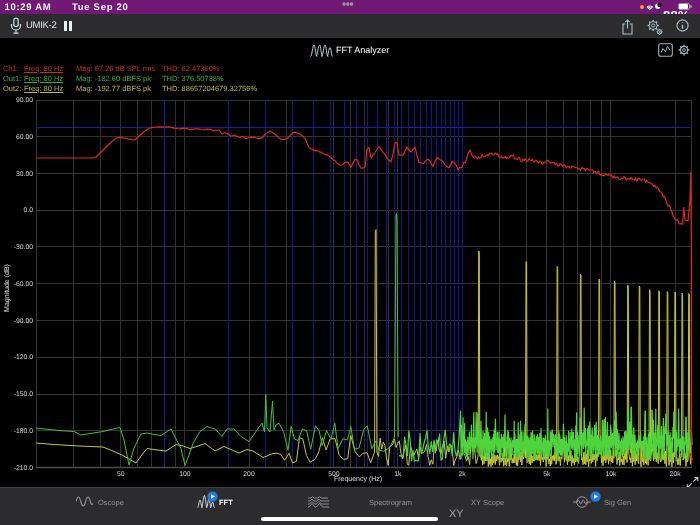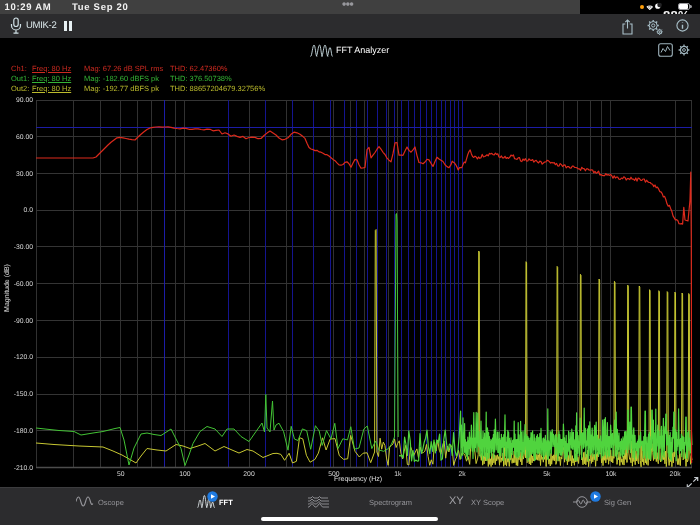--- a/index.html
+++ b/index.html
@@ -1,23 +1,23 @@
 <!DOCTYPE html>
 <html><head><meta charset="utf-8">
 <style>
 * { margin:0; padding:0; box-sizing:border-box; }
 html,body { width:700px; height:525px; background:#000; overflow:hidden;
   font-family:"Liberation Sans", sans-serif; -webkit-font-smoothing:antialiased;
   text-rendering:geometricPrecision; transform:translateZ(0); }
 .abs { position:absolute; }
-#statusbar { position:absolute; left:0; top:0; width:580px; height:14px; background:#404040;
+#statusbar { position:absolute; left:0; top:0; width:700px; height:14px; background:#701a75;
   color:#f2f2f2; font-size:9px; font-weight:bold; }
 #toolbar { position:absolute; left:0; top:14px; width:700px; height:24px; background:#2c2c2e; }
 #titlebar { position:absolute; left:0; top:38px; width:580px; height:24px; background:#000; }
-#readout { position:absolute; left:8px; top:62px; width:628px; height:33px; background:#000;
+#readout { position:absolute; left:0; top:62px; width:628px; height:33px; background:#000;
   font-size:7.5px; }
 .rrow { position:absolute; left:0; width:700px; height:10px; line-height:10px; }
 .rc1 { position:absolute; left:3px; }
 .rc1b { position:absolute; left:24px;text-decoration:underline; }
 .rc2 { position:absolute; left:76px; }
 .rc3 { position:absolute; left:162px; }
 #tabbar { position:absolute; left:0; top:487px; width:700px; height:38px; background:#2c2c2e;
   border-top:1px solid #3c3c3e; }
 .tab { position:absolute; height:14px; color:#96969b; font-size:7.5px; }
 .tk { font-size:6.8px; fill:#d8d8d8; font-family:"Liberation Sans",sans-serif; }
@@ -171,21 +171,21 @@
   <svg class="abs" style="left:308px;top:8px" width="21" height="12" viewBox="0 0 21 12">
     <g stroke="#96969b" stroke-width="0.9" fill="none">
       <path d="M0 2 h3 l1.5-1.5 1.5 1.5 h4 l1.5-1.5 1.5 1.5 h7"></path>
       <path d="M0 5 h2 l2-2 2 2 h3 l2-2 2 2 h8"></path>
       <path d="M0 8 h1.5 l2.5-2.5 2.5 2.5 h2 l2.5-2.5 2.5 2.5 h7.5"></path>
       <path d="M0 11 h1 l3-3.5 3 3.5 h1.5 l3-3.5 3 3.5 h6.5"></path>
     </g>
   </svg>
   <span class="tab" style="left:348px;top:9.5px;margin-left:21px;">Spectrogram</span>
 
-  <span class="tab" style="left:449px;top:7px;font-size:11px;color:#a0a0a5;">XY</span>
+  <span class="tab" style="left:449px;top:20px;font-size:11px;color:#a0a0a5;">XY</span>
   <span class="tab" style="left:471px;top:9.5px;">XY Scope</span>
 
   <svg class="abs" style="left:573px;top:8px" width="19" height="12" viewBox="0 0 19 12">
     <circle cx="9" cy="6" r="5.3" stroke="#96969b" stroke-width="1" fill="none"></circle>
     <path d="M0 6 h4 q1-4 2.5 0 t2.5 0 q1-4 2.5 0 t2.5 0 h4" stroke="#96969b" stroke-width="1" fill="none"></path>
   </svg>
   <svg class="abs" style="left:590px;top:2.5px" width="11" height="11" viewBox="0 0 11 11">
     <circle cx="5.5" cy="5.5" r="5.2" fill="#1f7ae0"></circle>
     <path d="M4 3.2L8 5.5L4 7.8z" fill="#fff"></path>
   </svg>

